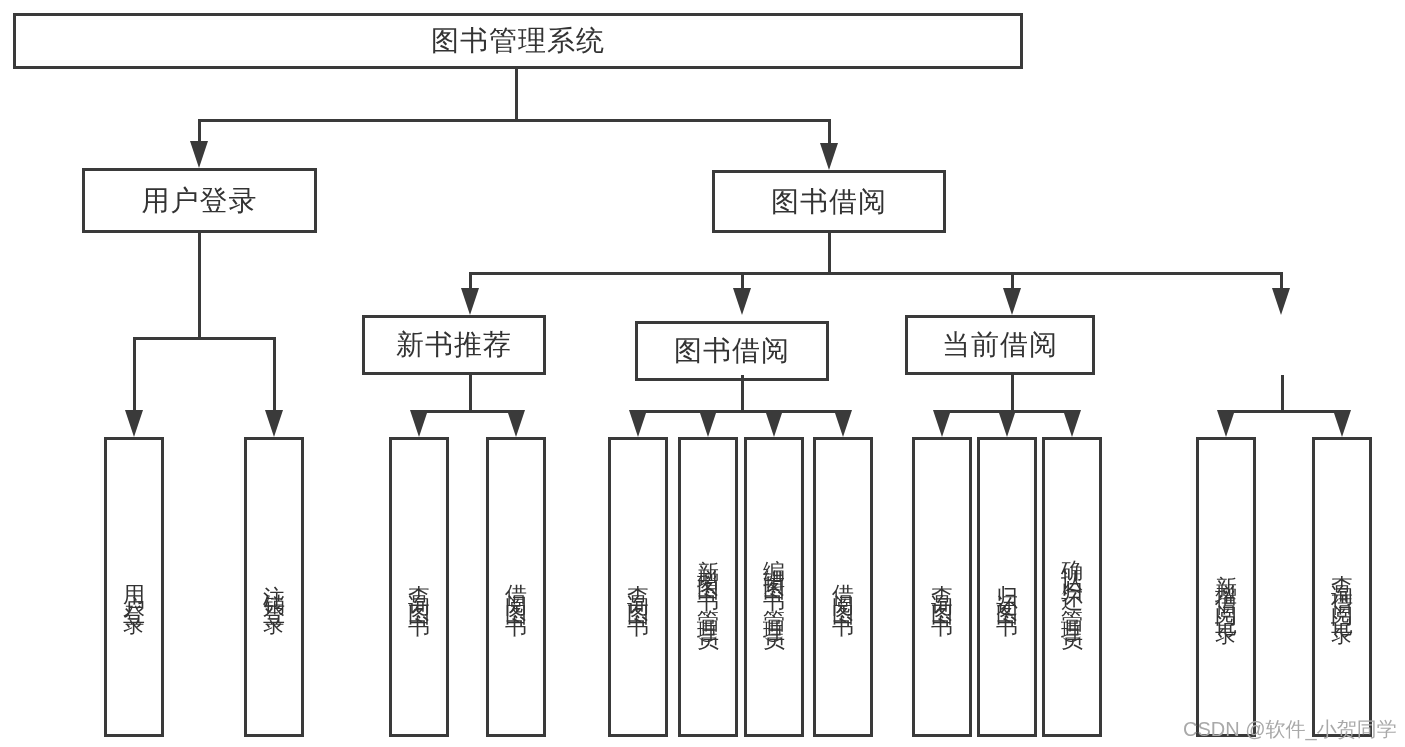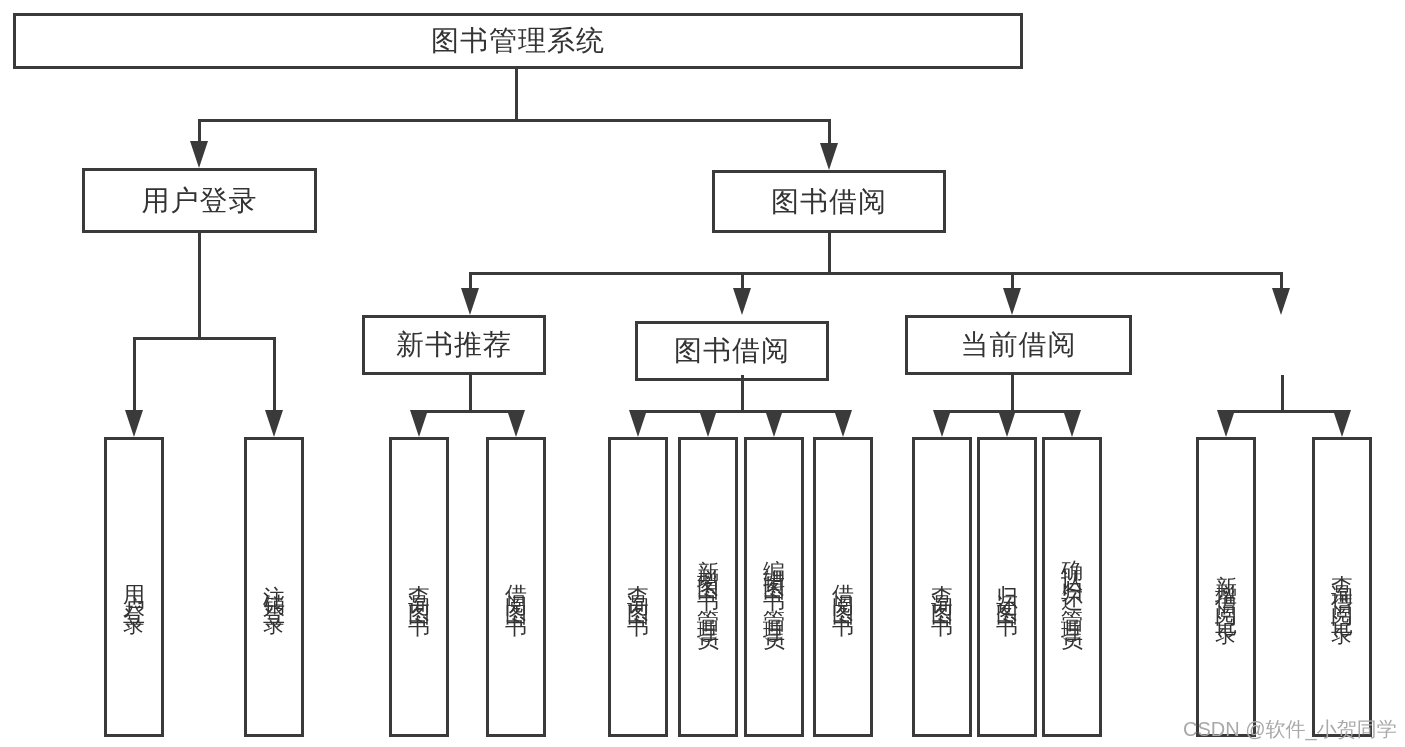--- a/index.html
+++ b/index.html
@@ -63,21 +63,21 @@
   <div class="arr" style="left:461px;top:288px"></div>
   <div class="vl" style="left:741px;top:272px;height:19px"></div>
   <div class="arr" style="left:733px;top:288px"></div>
   <div class="vl" style="left:1011px;top:272px;height:19px"></div>
   <div class="arr" style="left:1003px;top:288px"></div>
   <div class="vl" style="left:1280px;top:272px;height:19px"></div>
   <div class="arr" style="left:1272px;top:288px"></div>
 
   <div class="node" style="left:362px;top:315px;width:184px;height:60px">新书推荐</div>
   <div class="node" style="left:635px;top:321px;width:194px;height:60px">图书借阅</div>
-  <div class="node" style="left:905px;top:315px;width:227px;height:60px">当前借阅</div>
+  <div class="node" style="left:905px;top:315px;width:190px;height:60px">当前借阅</div>
 
   <div class="vl" style="left:469px;top:375px;height:38px"></div>
   <div class="hl" style="left:418px;top:410px;width:101px"></div>
   <div class="arr" style="left:410px;top:410px"></div>
   <div class="arr" style="left:507px;top:410px"></div>
 
   <div class="vl" style="left:741px;top:375px;height:38px"></div>
   <div class="hl" style="left:637px;top:410px;width:208px"></div>
   <div class="arr" style="left:629px;top:410px"></div>
   <div class="arr" style="left:699px;top:410px"></div>

